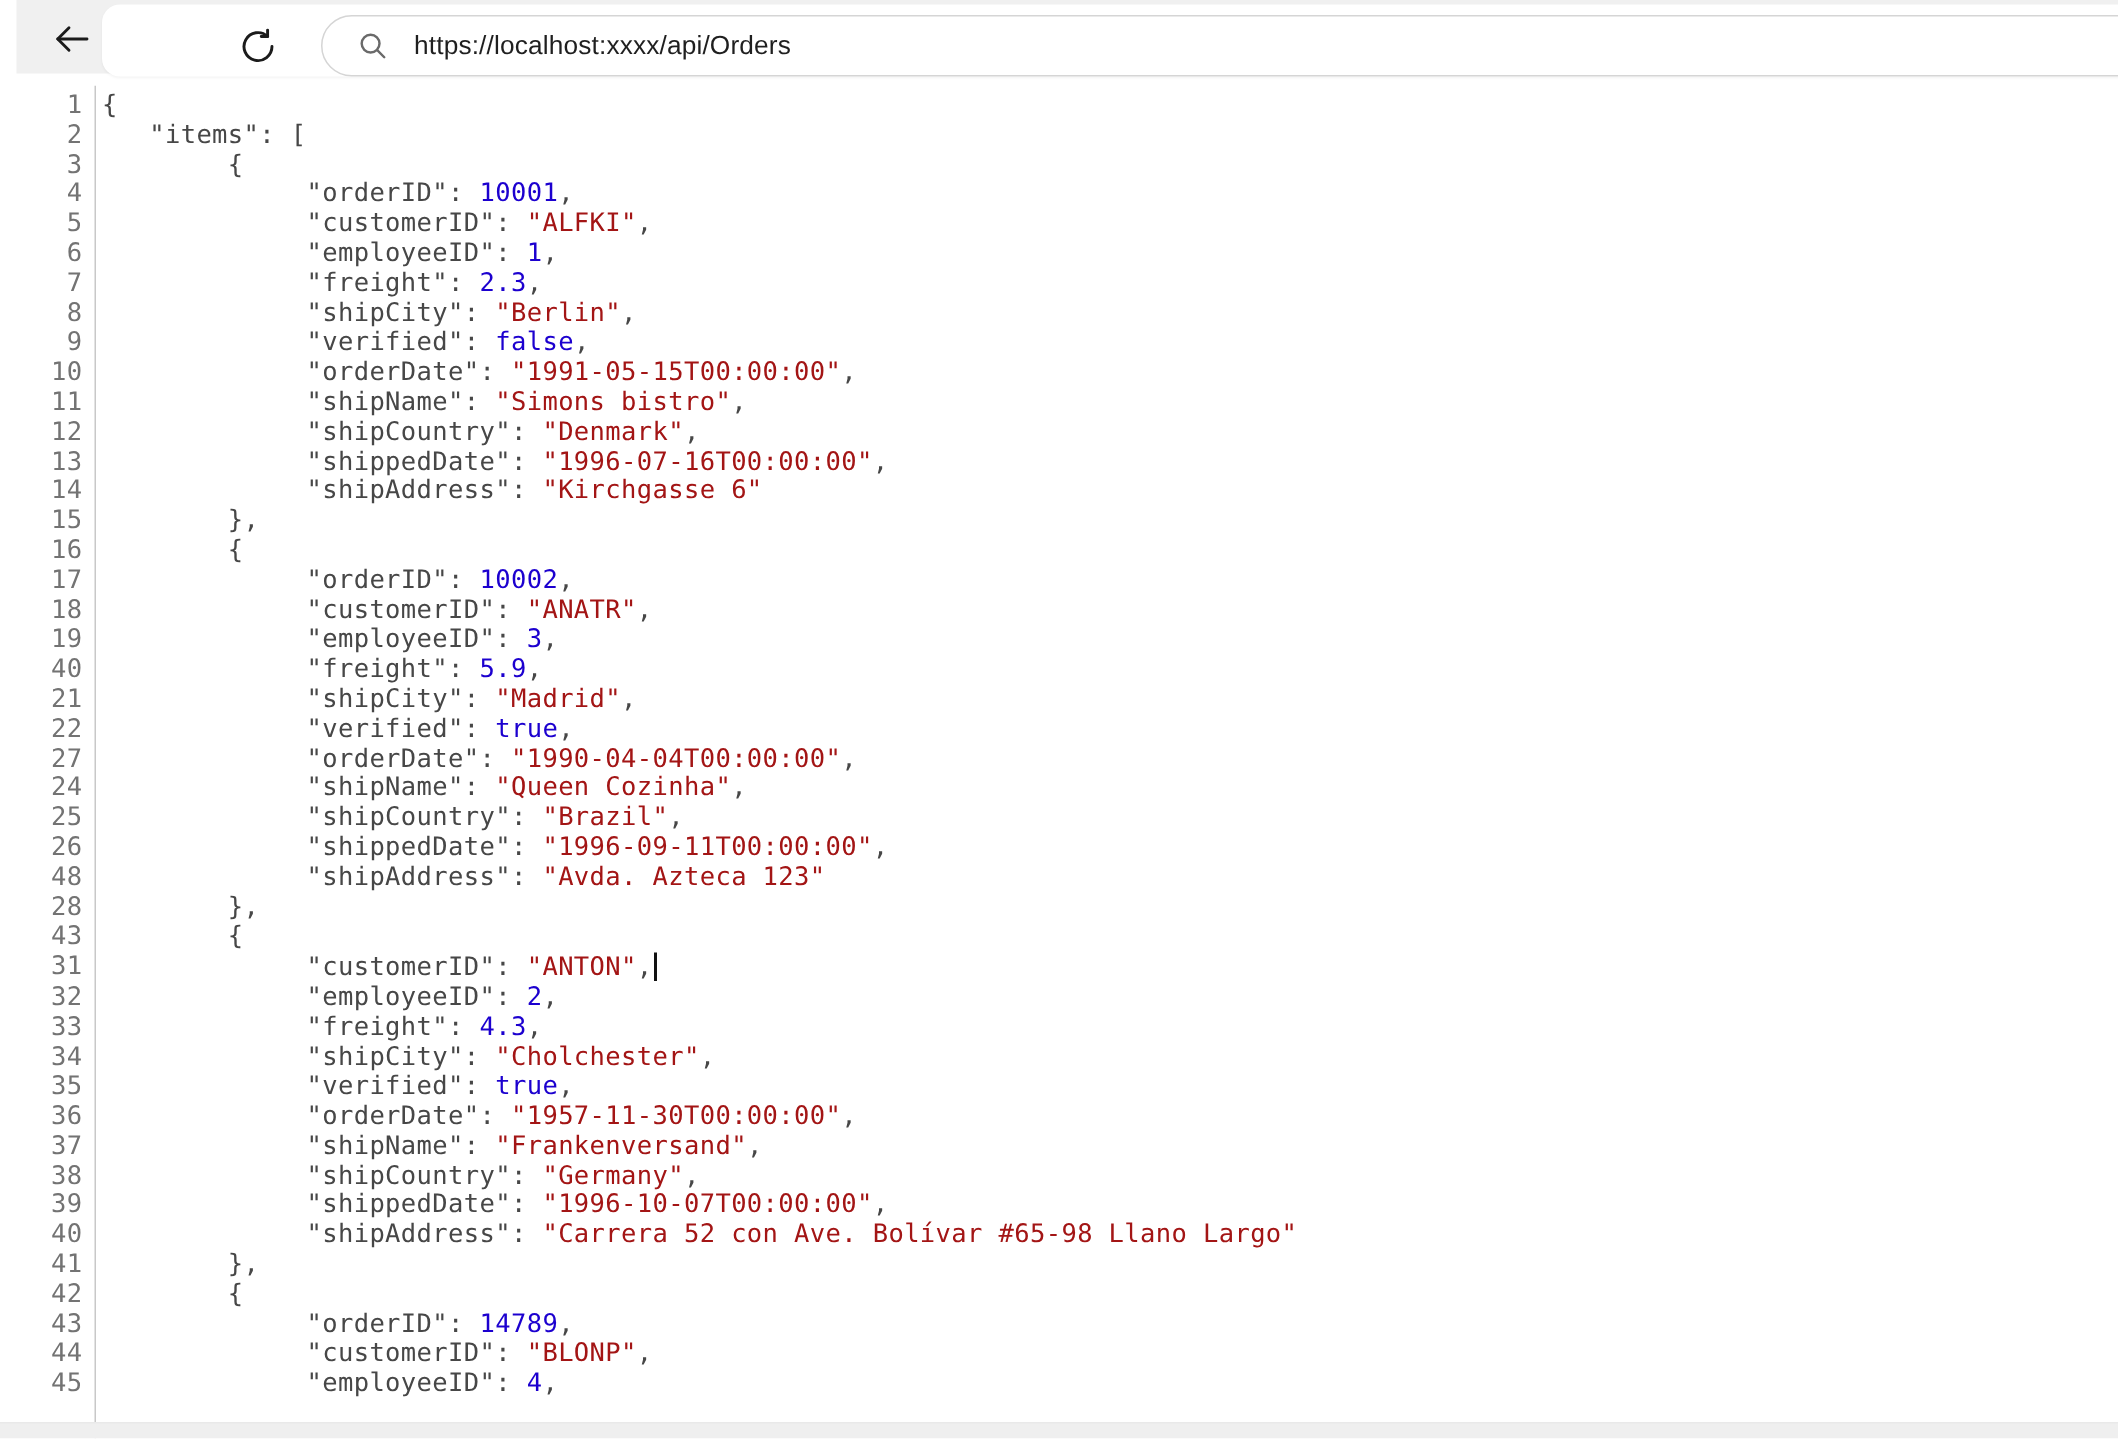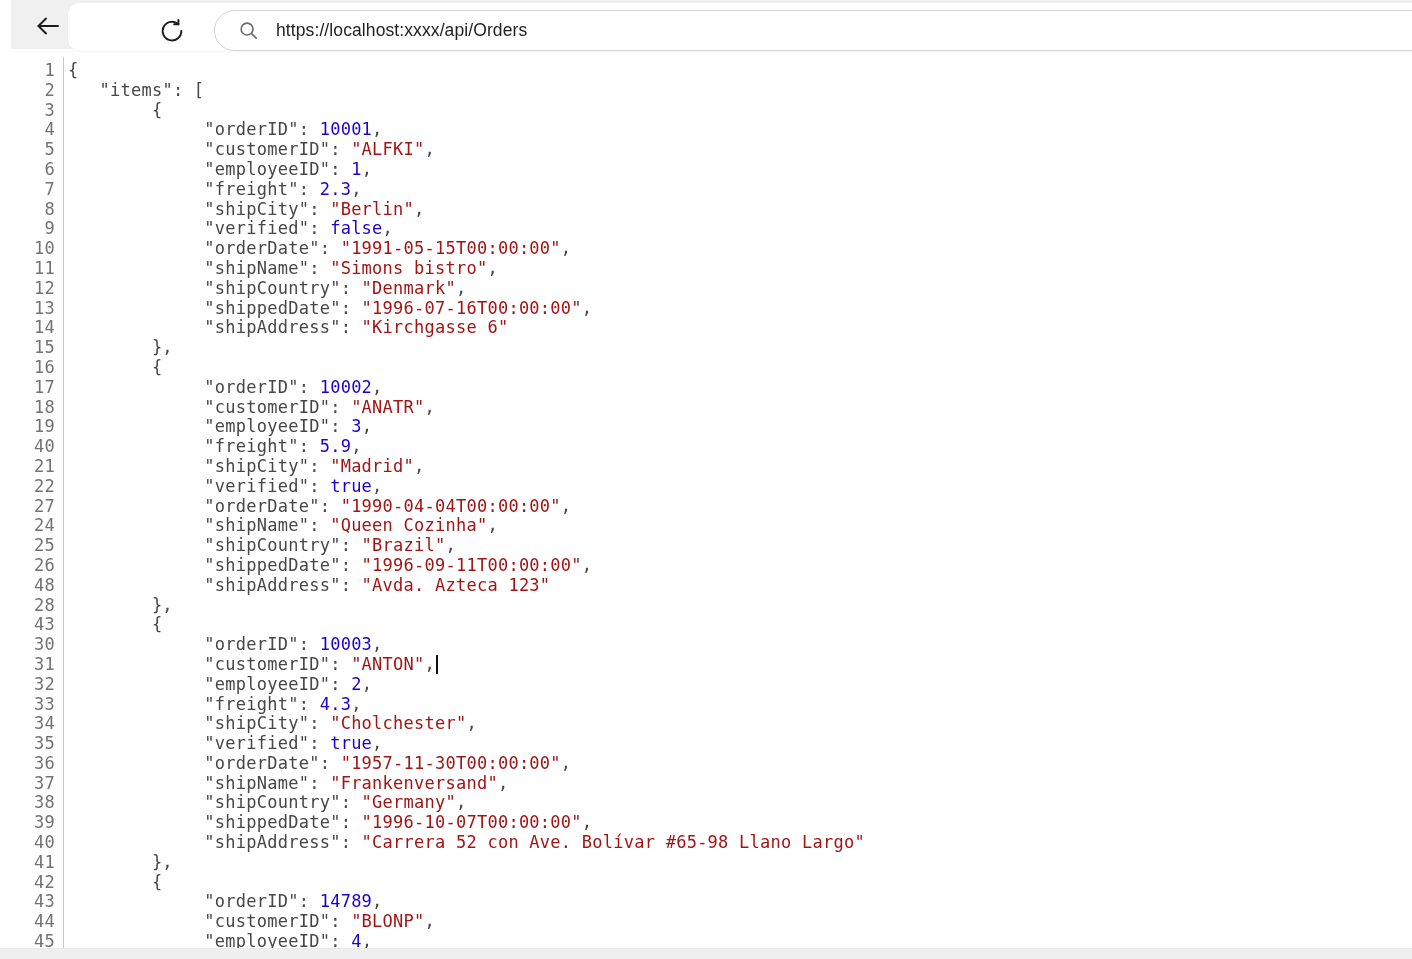--- a/index.html
+++ b/index.html
@@ -130,21 +130,20 @@
       <div class="line"><span class="ln">40</span><span class="code"><span class="tok-p">             </span><span class="tok-k">"freight"</span><span class="tok-p">: </span><span class="tok-n">5.9</span><span class="tok-p">,</span></span></div>
       <div class="line"><span class="ln">21</span><span class="code"><span class="tok-p">             </span><span class="tok-k">"shipCity"</span><span class="tok-p">: </span><span class="tok-s">"Madrid"</span><span class="tok-p">,</span></span></div>
       <div class="line"><span class="ln">22</span><span class="code"><span class="tok-p">             </span><span class="tok-k">"verified"</span><span class="tok-p">: </span><span class="tok-b">true</span><span class="tok-p">,</span></span></div>
       <div class="line"><span class="ln">27</span><span class="code"><span class="tok-p">             </span><span class="tok-k">"orderDate"</span><span class="tok-p">: </span><span class="tok-s">"1990-04-04T00:00:00"</span><span class="tok-p">,</span></span></div>
       <div class="line"><span class="ln">24</span><span class="code"><span class="tok-p">             </span><span class="tok-k">"shipName"</span><span class="tok-p">: </span><span class="tok-s">"Queen Cozinha"</span><span class="tok-p">,</span></span></div>
       <div class="line"><span class="ln">25</span><span class="code"><span class="tok-p">             </span><span class="tok-k">"shipCountry"</span><span class="tok-p">: </span><span class="tok-s">"Brazil"</span><span class="tok-p">,</span></span></div>
       <div class="line"><span class="ln">26</span><span class="code"><span class="tok-p">             </span><span class="tok-k">"shippedDate"</span><span class="tok-p">: </span><span class="tok-s">"1996-09-11T00:00:00"</span><span class="tok-p">,</span></span></div>
       <div class="line"><span class="ln">48</span><span class="code"><span class="tok-p">             </span><span class="tok-k">"shipAddress"</span><span class="tok-p">: </span><span class="tok-s">"Avda. Azteca 123"</span></span></div>
       <div class="line"><span class="ln">28</span><span class="code"><span class="tok-p">        },</span></span></div>
       <div class="line"><span class="ln">43</span><span class="code"><span class="tok-p">        {</span></span></div>
-      <div class="line"><span class="ln">30</span><span class="code"><span class="tok-p">             </span><span class="tok-k">"orderID"</span><span class="tok-p">: </span><span class="tok-n">10003</span><span class="tok-p">,</span></span></div>
       <div class="line"><span class="ln">31</span><span class="code"><span class="tok-p">             </span><span class="tok-k">"customerID"</span><span class="tok-p">: </span><span class="tok-s">"ANTON"</span><span class="tok-p">,</span><span class="caret"></span></span></div>
       <div class="line"><span class="ln">32</span><span class="code"><span class="tok-p">             </span><span class="tok-k">"employeeID"</span><span class="tok-p">: </span><span class="tok-n">2</span><span class="tok-p">,</span></span></div>
       <div class="line"><span class="ln">33</span><span class="code"><span class="tok-p">             </span><span class="tok-k">"freight"</span><span class="tok-p">: </span><span class="tok-n">4.3</span><span class="tok-p">,</span></span></div>
       <div class="line"><span class="ln">34</span><span class="code"><span class="tok-p">             </span><span class="tok-k">"shipCity"</span><span class="tok-p">: </span><span class="tok-s">"Cholchester"</span><span class="tok-p">,</span></span></div>
       <div class="line"><span class="ln">35</span><span class="code"><span class="tok-p">             </span><span class="tok-k">"verified"</span><span class="tok-p">: </span><span class="tok-b">true</span><span class="tok-p">,</span></span></div>
       <div class="line"><span class="ln">36</span><span class="code"><span class="tok-p">             </span><span class="tok-k">"orderDate"</span><span class="tok-p">: </span><span class="tok-s">"1957-11-30T00:00:00"</span><span class="tok-p">,</span></span></div>
       <div class="line"><span class="ln">37</span><span class="code"><span class="tok-p">             </span><span class="tok-k">"shipName"</span><span class="tok-p">: </span><span class="tok-s">"Frankenversand"</span><span class="tok-p">,</span></span></div>
       <div class="line"><span class="ln">38</span><span class="code"><span class="tok-p">             </span><span class="tok-k">"shipCountry"</span><span class="tok-p">: </span><span class="tok-s">"Germany"</span><span class="tok-p">,</span></span></div>
       <div class="line"><span class="ln">39</span><span class="code"><span class="tok-p">             </span><span class="tok-k">"shippedDate"</span><span class="tok-p">: </span><span class="tok-s">"1996-10-07T00:00:00"</span><span class="tok-p">,</span></span></div>
       <div class="line"><span class="ln">40</span><span class="code"><span class="tok-p">             </span><span class="tok-k">"shipAddress"</span><span class="tok-p">: </span><span class="tok-s">"Carrera 52 con Ave. Bolívar #65-98 Llano Largo"</span></span></div>

